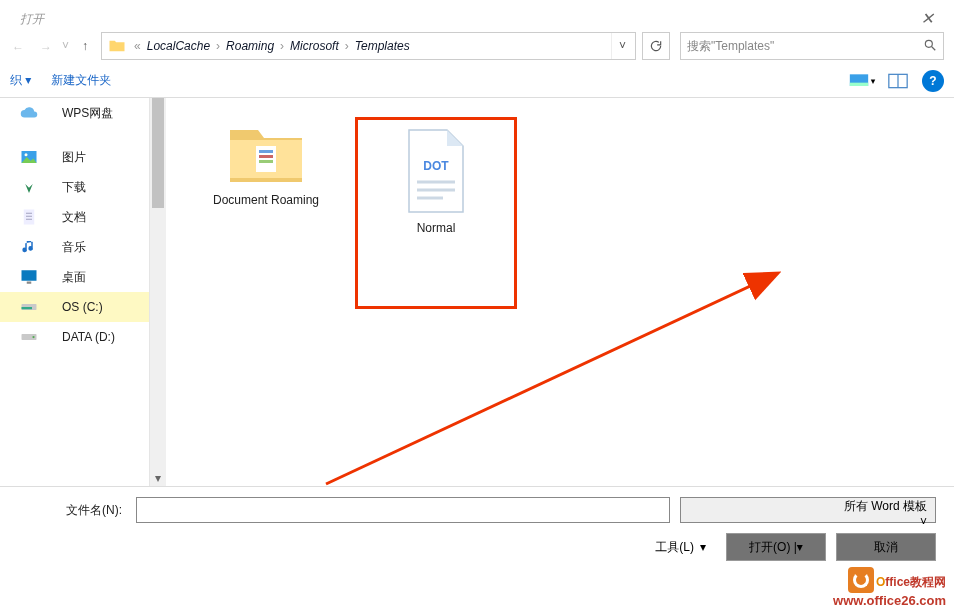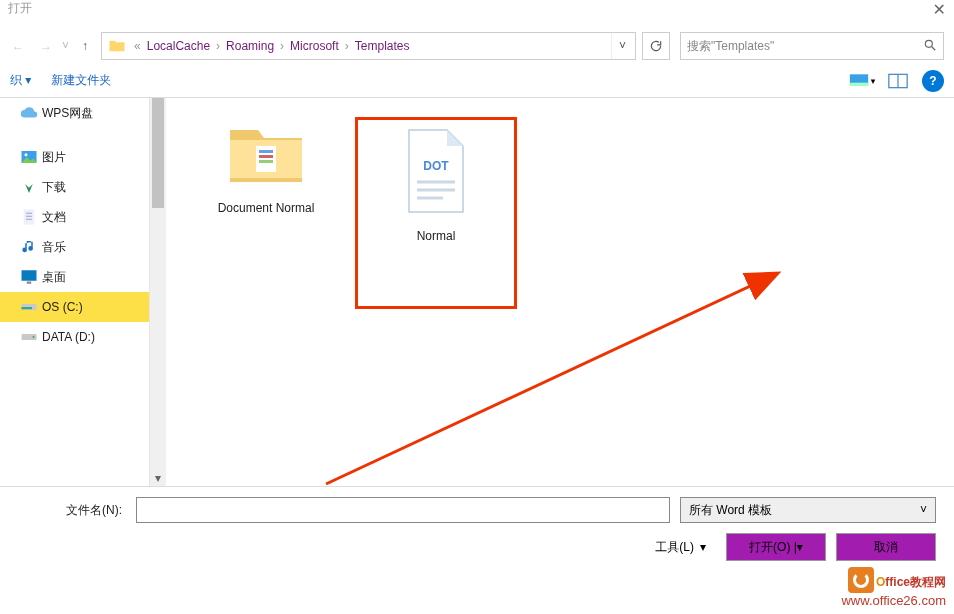--- a/index.html
+++ b/index.html
@@ -1,30 +1,30 @@
 <!DOCTYPE html>
 <html><head>
 <meta charset="utf-8">
 <style>
 * { box-sizing: border-box; margin: 0; padding: 0; font-family: "Microsoft YaHei", "Segoe UI", sans-serif; font-size: 12px; }
 body { width: 954px; height: 614px; background: #fff; position: relative; overflow: hidden; }
 
 
-.titlebar { height: 28px; display: flex; align-items: flex-start; padding: 0 8px; color: #999; }
+.titlebar { height: 28px; display: flex; align-items: flex-end; padding: 0 20px; color: #999; font-style: italic; }
 .titlebar .ttl { flex: 1; }
 .titlebar .close { font-size: 16px; color: #666; cursor: pointer; }
 
 
 .addr-row { height: 36px; display: flex; align-items: center; padding: 4px 10px 4px 6px; gap: 4px; }
 .nav-arrow { width: 24px; height: 24px; display: flex; align-items: center; justify-content: center; color: #bbb; }
 .nav-arrow.dim { color: #ccc; }
 .up-arrow { width: 24px; height: 24px; display: flex; align-items: center; justify-content: center; color: #555; }
 .addr-box { flex: 1; height: 28px; border: 1px solid #ccc; display: flex; align-items: center; padding: 0 2px; background: #fff; }
 .addr-folder-ico { width: 18px; height: 18px; margin: 0 4px; }
-.crumb { color: #701a75; padding: 2px 2px; cursor: pointer; }
+.crumb { color: #0f172a; padding: 2px 2px; cursor: pointer; font-style: italic; }
 .crumb-sep { color: #999; padding: 0 4px; }
 .addr-drop { margin-left: auto; width: 22px; text-align: center; color: #555; border-left: 1px solid #eee; height: 100%; display:flex;align-items:center;justify-content:center;}
 .addr-refresh { width: 28px; height: 28px; border: 1px solid #ccc; margin-left: 2px; display:flex;align-items:center;justify-content:center; color:#555;}
 .search-box { width: 264px; height: 28px; border: 1px solid #ccc; margin-left: 6px; display: flex; align-items: center; padding: 0 6px; color: #888; }
 .search-box .mag { margin-left: auto; color: #666; }
 
 
 .toolbar { height: 34px; border-bottom: 1px solid #ddd; display: flex; align-items: center; padding: 0 10px 0 0; }
 .tool-label { color: #1a66c7; padding: 0 10px; display: flex; align-items: center; gap:4px;}
 .tool-spacer { flex: 1; }
@@ -33,50 +33,50 @@
 
 
 .body { display: flex; height: 388px; }
 .sidebar { width: 150px; border-right: 1px solid #e5e5e5; overflow: hidden; background:#fff;}
 .scrollbar { width: 16px; background: #f0f0f0; position: relative; }
 .scrollbar .thumb { position: absolute; top: 0; left: 2px; width: 12px; height: 110px; background: #c2c2c2; }
 .scrollbar .arr { position:absolute; left:0; width:16px; height:16px; display:flex;align-items:center;justify-content:center;color:#666;}
 .scrollbar .arr.bot { bottom:0; }
 .content { flex: 1; position: relative; padding: 20px 10px; }
 
-.side-item { display: flex; align-items: center; height: 30px; padding-left: 20px; gap: 4px; color: #222; cursor:pointer;}
-.side-item.selected { background: #fde047; }
+.side-item { display: flex; align-items: center; height: 30px; padding-left: 20px; gap: 24px; color: #222; cursor:pointer;}
+.side-item.selected { background: #fef9c3; }
 .side-ico { width: 18px; height: 18px; display:flex;align-items:center;justify-content:center;}
 
 
 .items { display: flex; gap: 30px; padding-left: 30px; align-items:flex-start;}
-.item { width: 120px; display: flex; flex-direction: column; align-items: center; text-align: center; gap: 12px; cursor:pointer;}
+.item { width: 120px; display: flex; flex-direction: column; align-items: center; text-align: center; gap: 4px; cursor:pointer;}
 .item .label { color: #222; line-height: 1.4; }
 .item.framed { outline: 3px solid #e30; outline-offset: -2px; padding: 8px 4px 4px 4px; width: 160px; height:190px;}
 .folder-ico { width: 80px; height: 70px; }
 .file-ico { width: 70px; height: 90px; }
 
 
 .arrow-svg { position: absolute; top: 166px; left: 140px; pointer-events: none; }
 
 
 .bottom { border-top: 1px solid #ddd; padding: 10px 18px 6px 16px; }
 .row { display: flex; align-items: center; gap: 10px; margin-bottom: 10px; }
 .fname-label { color: #222; padding-right: 4px; }
 .fname-input { flex: 1; height: 26px; border: 1px solid #888; padding: 0 6px; background:#fff;}
-.filter-select { width: 256px; height: 26px; border: 1px solid #888; display: flex; align-items: center; padding: 0 8px; justify-content: space-between; background:#efefef;}
-.btn { width: 100px; height: 28px; border: 1px solid #999; background: #a21caf; display:flex;align-items:center;justify-content:center; cursor:pointer;}
+.filter-select { width: 256px; height: 26px; border: 1px solid #888; display: flex; align-items: flex-end; padding: 0 8px; justify-content: space-between; background:#efefef;flex-direction:column;}
+.btn { width: 100px; height: 28px; border: 1px solid #999; background: #737373; display:flex;align-items:center;justify-content:center; cursor:pointer;}
 .tools-lbl { display:flex;align-items:center;gap:6px; margin-right:10px;}
 
 
 .watermark { position: absolute; right: 8px; bottom: 4px; text-align: right; line-height: 1.3; }
 .wm1 { font-size: 22px; font-weight: bold; }
 .wm1 .o { color: #e88b00; }
 .wm1 .rest { color: #c0392b; }
-.wm2 { color: #c0392b; font-size: 13px; font-weight: normal; }
+.wm2 { color: #c0392b; font-size: 13px; font-weight: bold; }
 .wm-ico { display:inline-block; width:26px; height:26px; background:#e67e22; border-radius:4px; vertical-align:middle; margin-right:2px; position:relative;}
 .wm-ico::after { content:""; position:absolute; inset:5px; border-radius:50%; border:3px solid #fff; border-top-color:transparent;}
 
 </style>
 </head>
 <body>
 
 <div class="titlebar">
   <span class="ttl">打开</span>
   <span class="close">✕</span>
@@ -226,21 +226,21 @@
     <div class="items">
       <div class="item">
         <svg class="folder-ico" viewBox="0 0 80 70">
             <path fill="#f0c96e" d="M4 12h28l6 8h38v44H4z"></path>
             <path fill="#ffe29a" d="M4 22h72v38H4z"></path>
             <rect x="30" y="28" width="20" height="26" fill="#fff"></rect>
             <rect x="33" y="32" width="14" height="3" fill="#6aa0e0"></rect>
             <rect x="33" y="37" width="14" height="3" fill="#c66"></rect>
             <rect x="33" y="42" width="14" height="3" fill="#9c7"></rect>
           </svg>
-        <span class="label">Document Normal</span>
+        <span class="label">Document Roaming</span>
       </div>
       <div class="item framed">
         <svg class="file-ico" viewBox="0 0 70 90">
             <path fill="#fff" stroke="#bcd" stroke-width="1.5" d="M8 4h38l16 16v66H8z"></path>
             <path fill="#dce8f4" d="M46 4v16h16z"></path>
             <text x="35" y="44" text-anchor="middle" font-size="16" font-weight="bold" fill="#4a88e0" font-family="Arial">DOT</text>
             <line x1="16" y1="56" x2="54" y2="56" stroke="#ccd8e4" stroke-width="3"></line>
             <line x1="16" y1="64" x2="54" y2="64" stroke="#ccd8e4" stroke-width="3"></line>
             <line x1="16" y1="72" x2="42" y2="72" stroke="#ccd8e4" stroke-width="3"></line>
           </svg>

